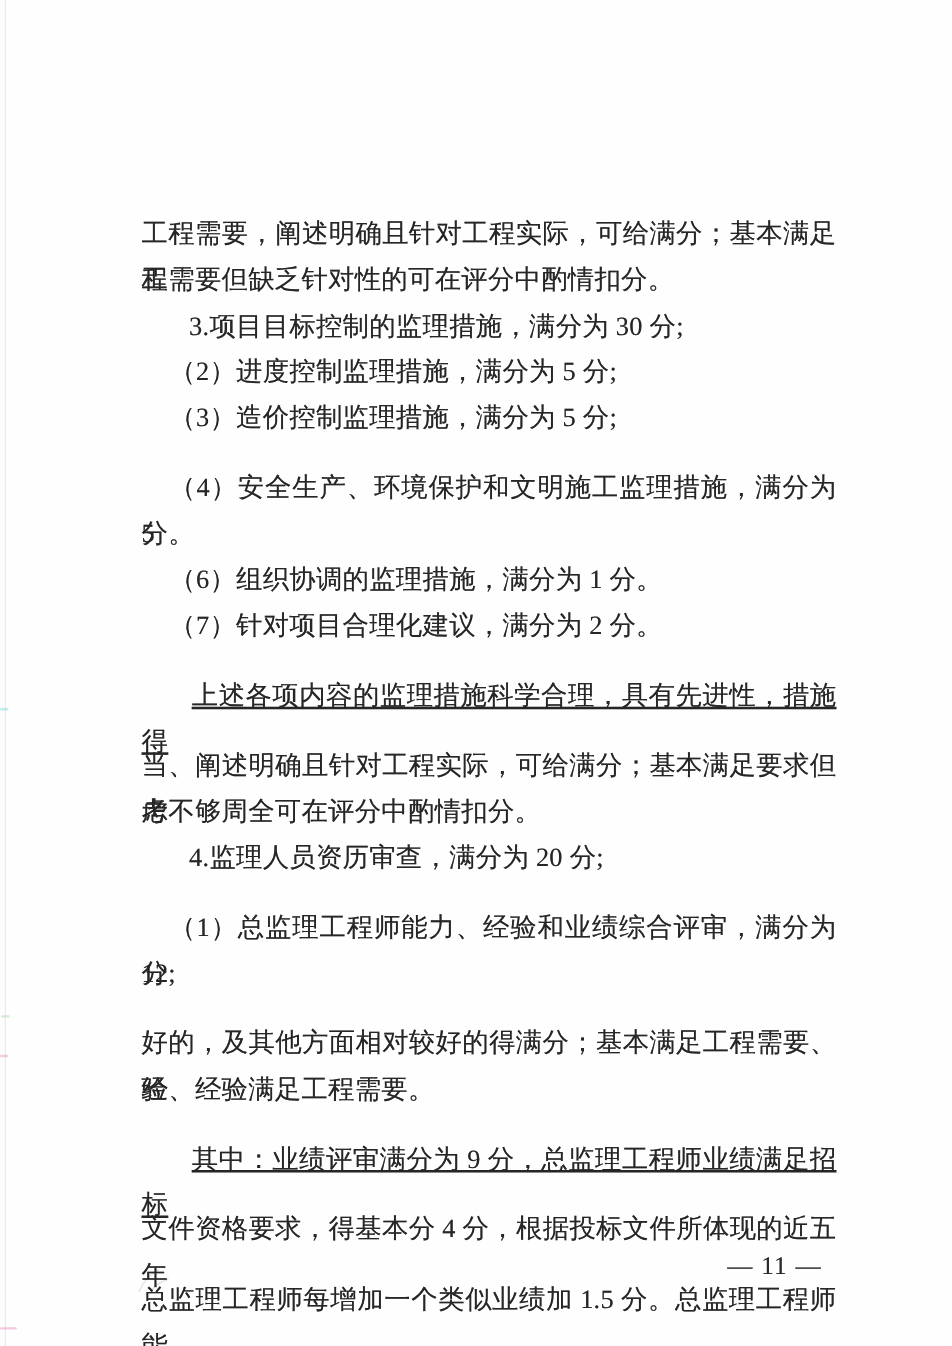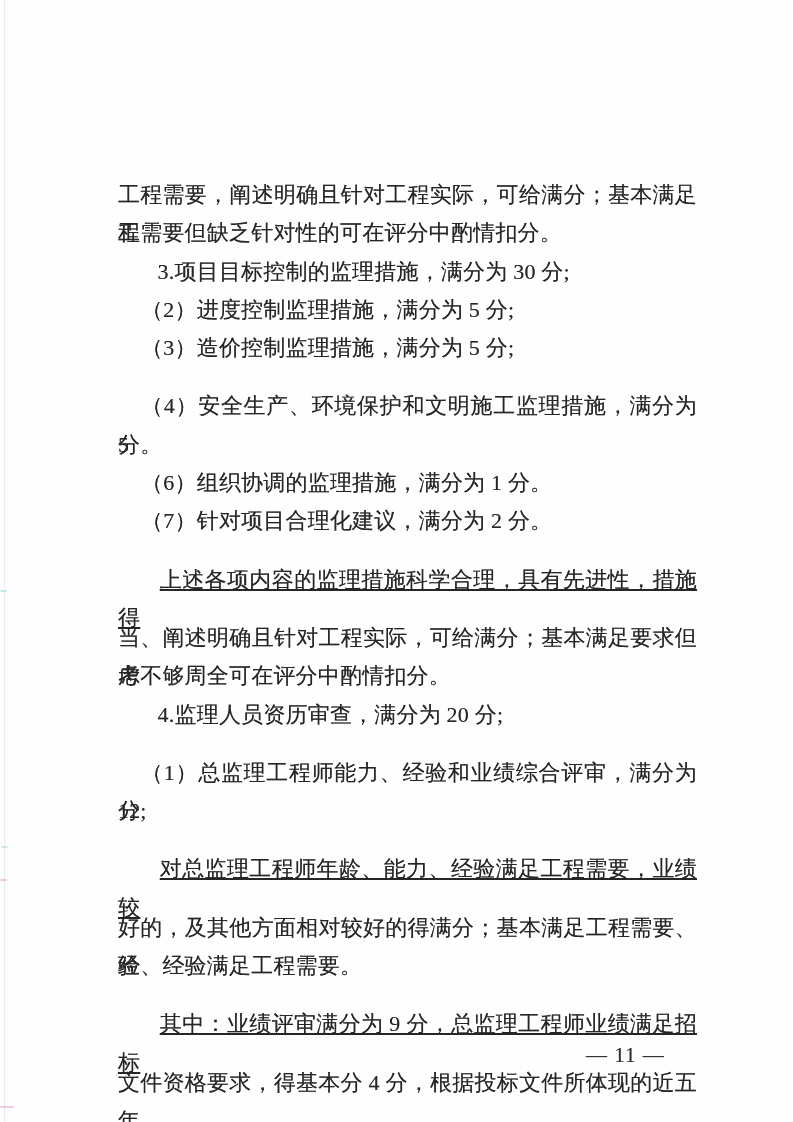--- a/index.html
+++ b/index.html
@@ -60,27 +60,27 @@
     text-align: justify;
     text-align-last: justify;
     text-justify: inter-character;
     margin-top: 20px;
   }
   .line.ind-num   { text-indent: 1.8em; }
   .line.ind-paren { text-indent: 1.05em; }
   .line.ind-para  { text-indent: 1.9em; text-decoration: underline; }
   .page-number {
     position: absolute;
-    left: 586px;
+    left: 598px;
     top: 1040px;
     width: 95px;
     font-size: 21px;
     line-height: 30px;
     color: #2b2b2b;
-    text-align: left;
+    text-align: center;
     text-shadow: 0 0 0.5px rgba(40,40,40,0.5);
     letter-spacing: 1px;
   }
 </style>
 </head>
 <body>
 
 <div class="sheet">
 
   <div class="scan-edge"></div>
@@ -102,21 +102,20 @@
     <div class="line ind-paren fill">（4）安全生产、环境保护和文明施工监理措施，满分为 5</div>
     <div class="line">分。</div>
     <div class="line ind-paren">（6）组织协调的监理措施，满分为 1 分。</div>
     <div class="line ind-paren">（7）针对项目合理化建议，满分为 2 分。</div>
     <div class="line ind-para fill">上述各项内容的监理措施科学合理，具有先进性，措施得</div>
     <div class="line fill">当、阐述明确且针对工程实际，可给满分；基本满足要求但考</div>
     <div class="line">虑不够周全可在评分中酌情扣分。</div>
     <div class="line ind-num">4.监理人员资历审查，满分为 20 分;</div>
     <div class="line ind-paren fill">（1）总监理工程师能力、经验和业绩综合评审，满分为 12</div>
     <div class="line">分;</div>
-    <div class="line ind-para fill">对总监理工程师年龄、能力、经验满足工程需要，业绩较</div>
     <div class="line fill">好的，及其他方面相对较好的得满分；基本满足工程需要、经</div>
     <div class="line">验、经验满足工程需要。</div>
     <div class="line ind-para fill">其中：业绩评审满分为 9 分，总监理工程师业绩满足招标</div>
     <div class="line fill">文件资格要求，得基本分 4 分，根据投标文件所体现的近五年</div>
     <div class="line fill">总监理工程师每增加一个类似业绩加 1.5 分。总监理工程师能</div>
   </div>
 
   <div class="page-number">— 11 —</div>
 
 </div>

